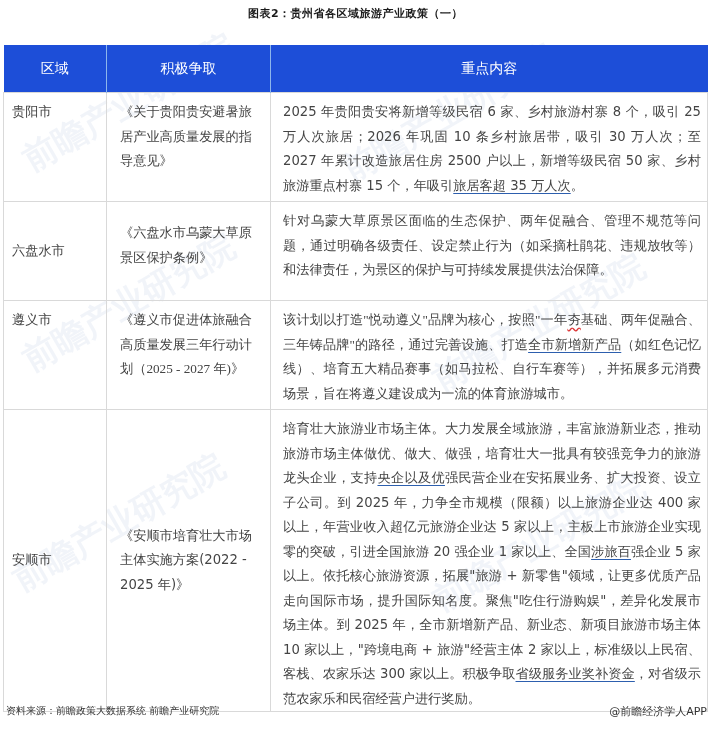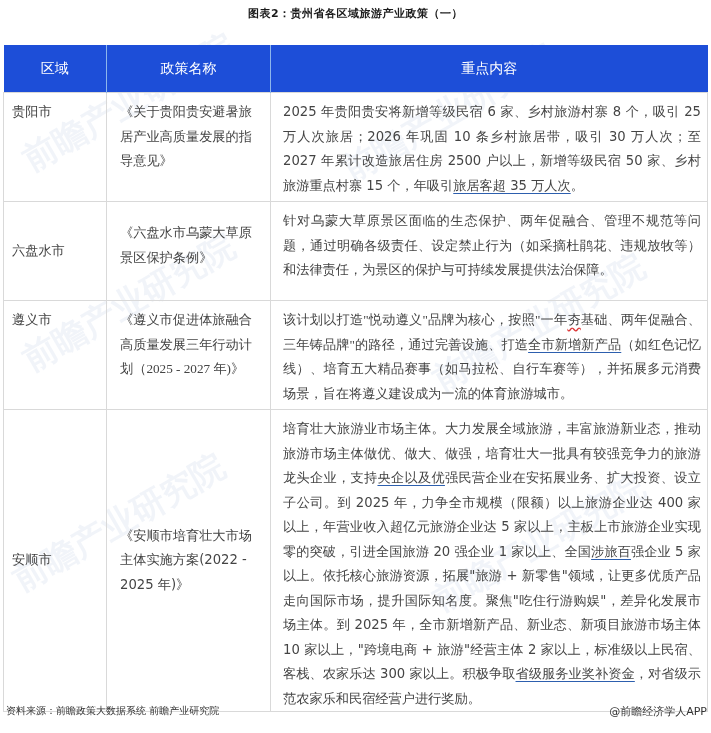--- a/index.html
+++ b/index.html
@@ -62,21 +62,21 @@
 
 <table class="policy">
   <colgroup>
     <col style="width:103px">
     <col style="width:164px">
     <col style="width:437px">
   </colgroup>
   <thead>
     <tr>
       <th>区域</th>
-      <th>政策名称</th>
+      <th>积极争取</th>
       <th>重点内容</th>
     </tr>
   </thead>
   <tbody>
     <tr class="r1">
       <td class="region">贵阳市</td>
       <td class="name">《关于贵阳贵安避暑旅居产业高质量发展的指导意见》</td>
       <td class="content"><span>2025 年贵阳贵安将新增等级民宿 6 家、乡村旅游村寨 8 个，吸引 25 万人次旅居；2026 年巩固 10 条乡村旅居带，吸引 30 万人次；至 2027 年累计改造旅居住房 2500 户以上，新增等级民宿 50 家、乡村旅游重点村寨 15 个，年吸引</span><span class="ul">旅居客超 35 万人次</span><span>。</span></td>
     </tr>
     <tr class="r2">

